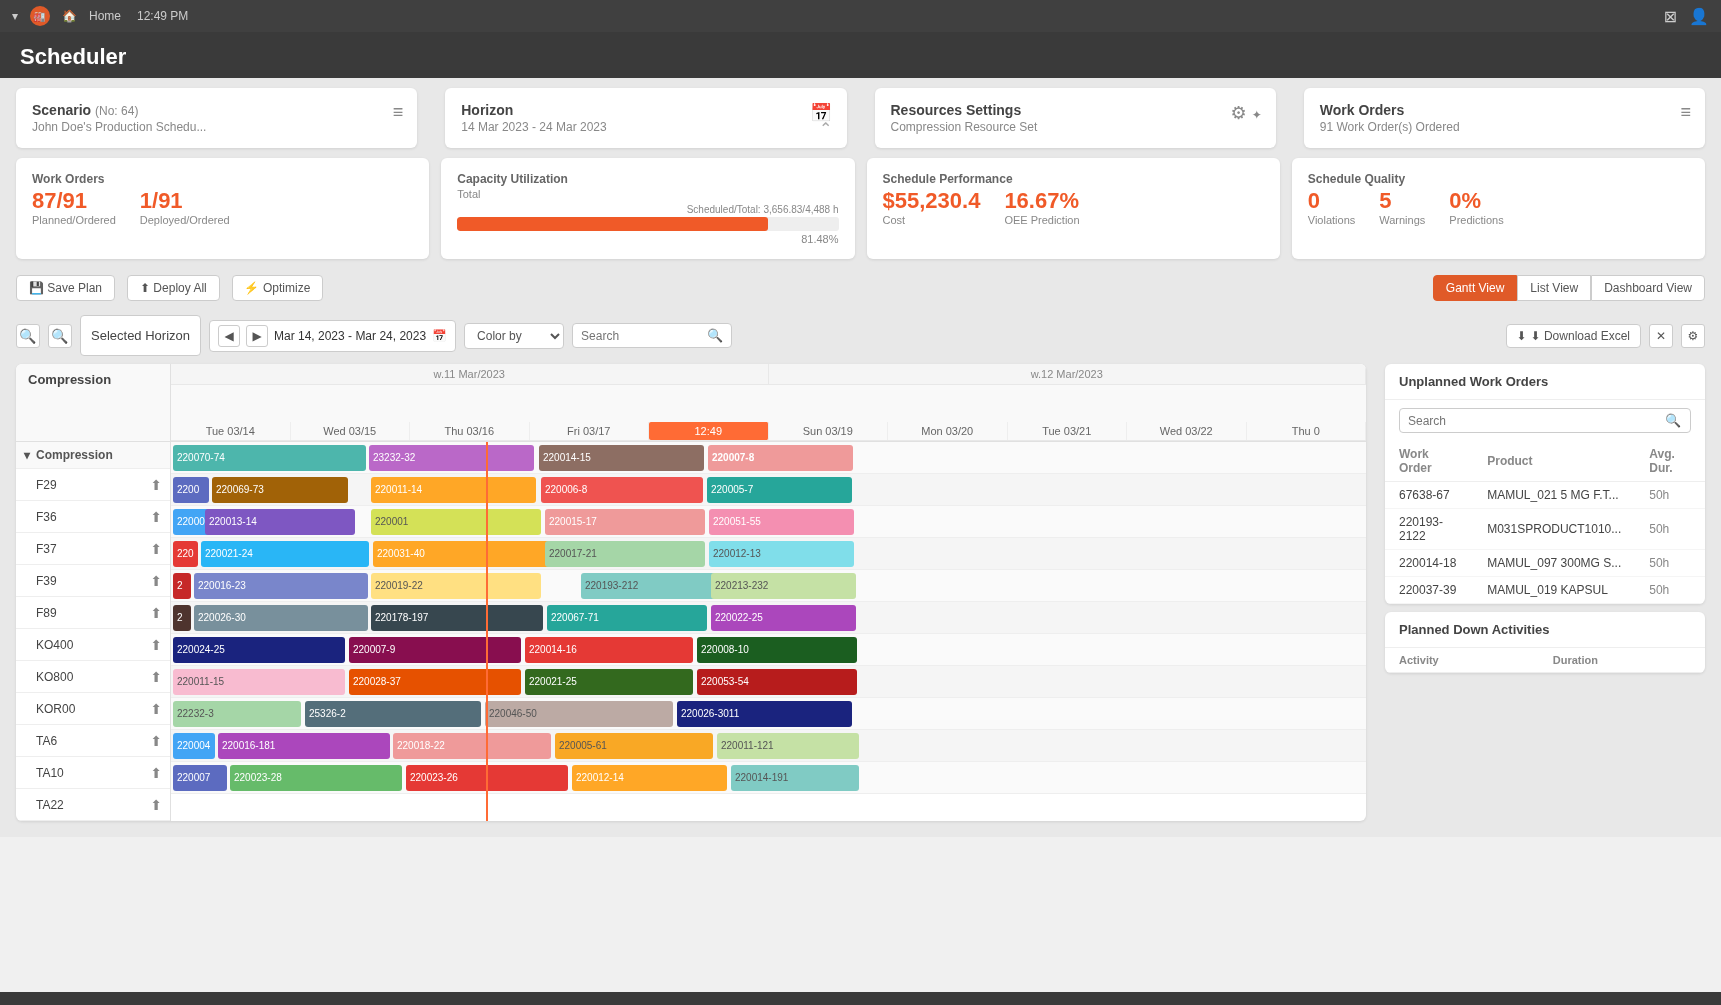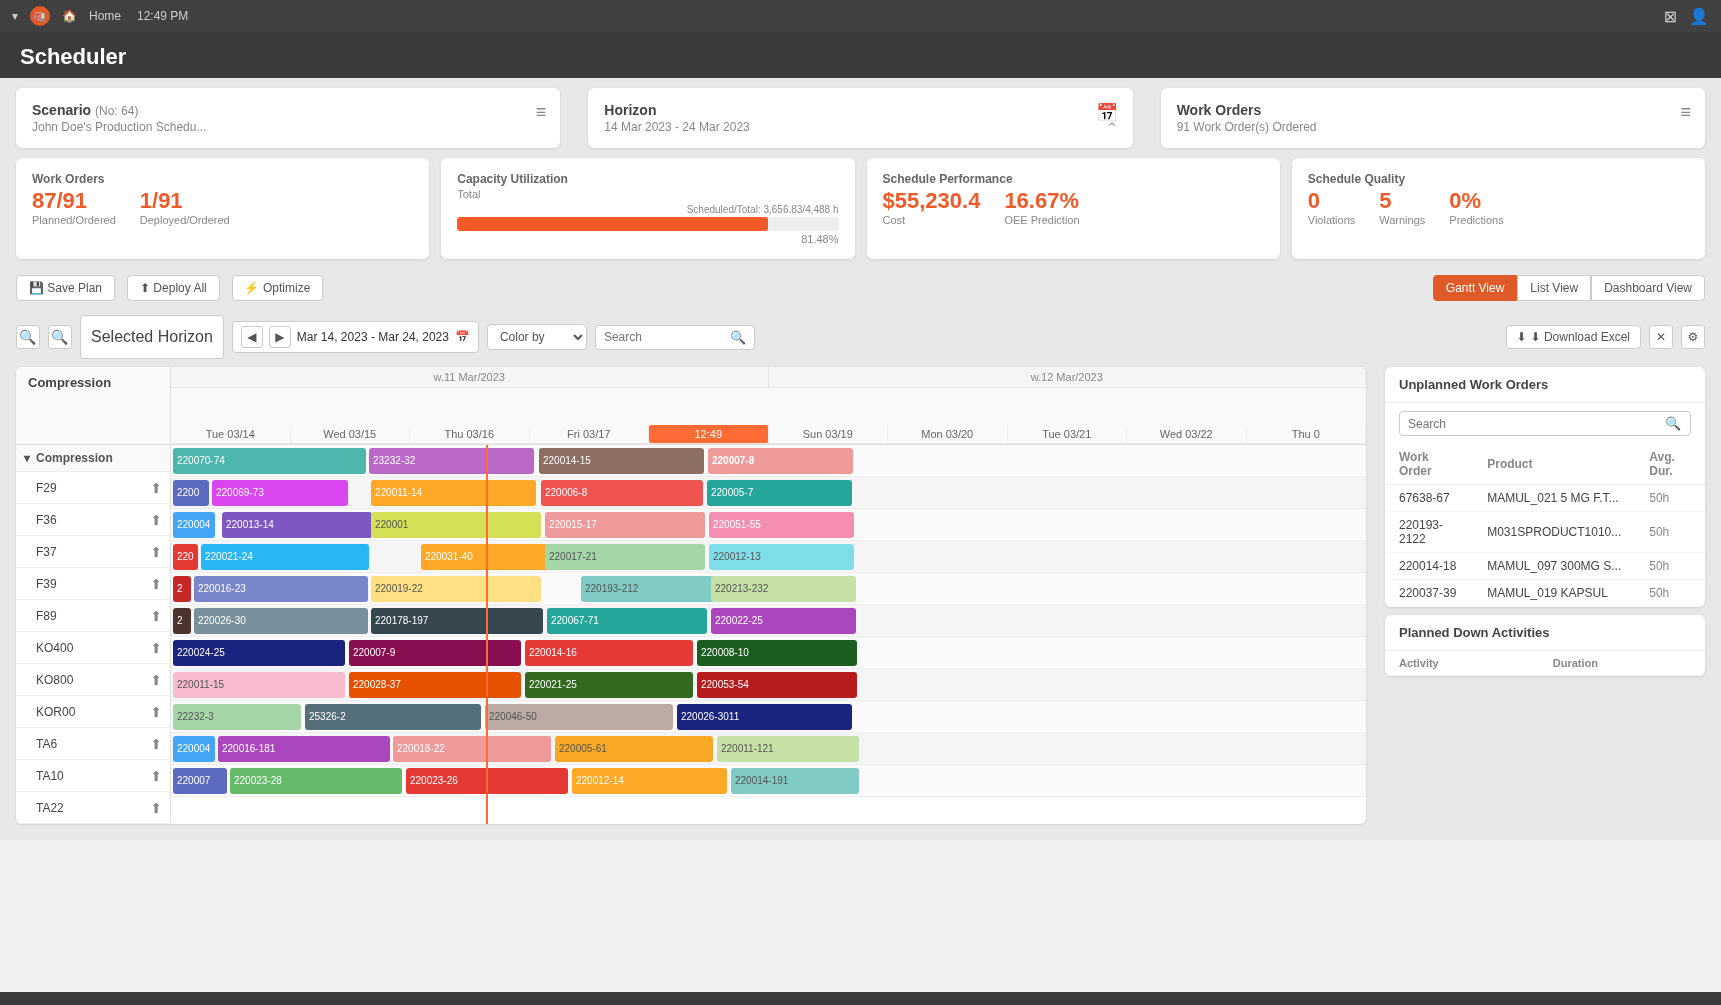--- a/index.html
+++ b/index.html
@@ -163,21 +163,21 @@
       display: flex;
       align-items: center;
       gap: 4px;
     }
 
     .selected-horizon-btn {
       background: white;
       border: 1px solid #ccc;
       border-radius: 4px;
       padding: 12px 10px;
-      font-size: 16px;
+      font-size: 13px;
       cursor: pointer;
       color: #444;
     }
 
     .date-range-input {
       display: flex;
       align-items: center;
       background: white;
       border: 1px solid #ccc;
       border-radius: 4px;
@@ -522,20 +522,25 @@
       <span class="card-icon">≡</span>
     </div>
 
     <div class="card">
       <div class="card-title">Horizon</div>
       <div class="card-subtitle">14 Mar 2023 - 24 Mar 2023</div>
       <span class="card-icon">📅</span>
       <div style="position:absolute;bottom:10px;right:14px;font-size:16px;color:#aaa;cursor:pointer;">⌃</div>
     </div>
 
+    <div class="card">
+      <div class="card-title">Resources Settings</div>
+      <div class="card-subtitle">Compression Resource Set</div>
+      <span class="card-icon" style="font-size:18px;">⚙ <span style="font-size:12px;">✦</span></span>
+    </div>
 
     <div class="card">
       <div class="card-title">Work Orders</div>
       <div class="card-subtitle">91 Work Order(s) Ordered</div>
       <span class="card-icon">≡</span>
     </div>
   </div>
 
   <div class="metrics-row">
 
@@ -720,38 +725,38 @@
 
           <div class="gantt-row" style="position:relative;">
             <div class="gantt-block" style="background:#4db6ac;left:2px;width:193px;">220070-74</div>
             <div class="gantt-block" style="background:#ba68c8;left:198px;width:165px;">23232-32</div>
             <div class="gantt-block" style="background:#8d6e63;left:368px;width:165px;">220014-15</div>
             <div class="gantt-block" style="background:#ef9a9a;left:537px;width:145px;font-weight:bold;">220007-8</div>
           </div>
 
           <div class="gantt-row" style="position:relative;">
             <div class="gantt-block" style="background:#5c6bc0;left:2px;width:36px;">2200</div>
-            <div class="gantt-block" style="background:#d946ef;left:41px;width:136px;">220069-73</div>
+            <div class="gantt-block" style="background:#a16207;left:41px;width:136px;">220069-73</div>
             <div class="gantt-block" style="background:#ffa726;left:200px;width:165px;">220011-14</div>
             <div class="gantt-block" style="background:#ef5350;left:370px;width:162px;">220006-8</div>
             <div class="gantt-block" style="background:#26a69a;left:536px;width:145px;">220005-7</div>
           </div>
 
           <div class="gantt-row" style="position:relative;">
             <div class="gantt-block" style="background:#42a5f5;left:2px;width:42px;">220004</div>
-            <div class="gantt-block" style="background:#7e57c2;left:51px;width:150px;">220013-14</div>
+            <div class="gantt-block" style="background:#7e57c2;left:34px;width:150px;">220013-14</div>
             <div class="gantt-block" style="background:#d4e157;left:200px;width:170px;color:#555;">220001</div>
             <div class="gantt-block" style="background:#ef9a9a;left:374px;width:160px;">220015-17</div>
             <div class="gantt-block" style="background:#f48fb1;left:538px;width:145px;">220051-55</div>
           </div>
 
           <div class="gantt-row" style="position:relative;">
             <div class="gantt-block" style="background:#e53935;left:2px;width:25px;">220</div>
             <div class="gantt-block" style="background:#29b6f6;left:30px;width:168px;">220021-24</div>
-            <div class="gantt-block" style="background:#ffa726;left:202px;width:192px;margin-left:48px;">220031-40</div>
+            <div class="gantt-block" style="background:#ffa726;left:202px;width:192px;">220031-40</div>
             <div class="gantt-block" style="background:#a5d6a7;left:374px;width:160px;color:#555;">220017-21</div>
             <div class="gantt-block" style="background:#80deea;left:538px;width:145px;color:#555;">220012-13</div>
           </div>
 
           <div class="gantt-row" style="position:relative;">
             <div class="gantt-block" style="background:#c62828;left:2px;width:18px;">2</div>
             <div class="gantt-block" style="background:#7986cb;left:23px;width:174px;">220016-23</div>
             <div class="gantt-block" style="background:#ffe082;left:200px;width:170px;color:#555;">220019-22</div>
             <div class="gantt-block" style="background:#80cbc4;left:374px;width:162px;color:#555;margin-left:36px;">220193-212</div>
             <div class="gantt-block" style="background:#c5e1a5;left:540px;width:145px;color:#555;">220213-232</div>

